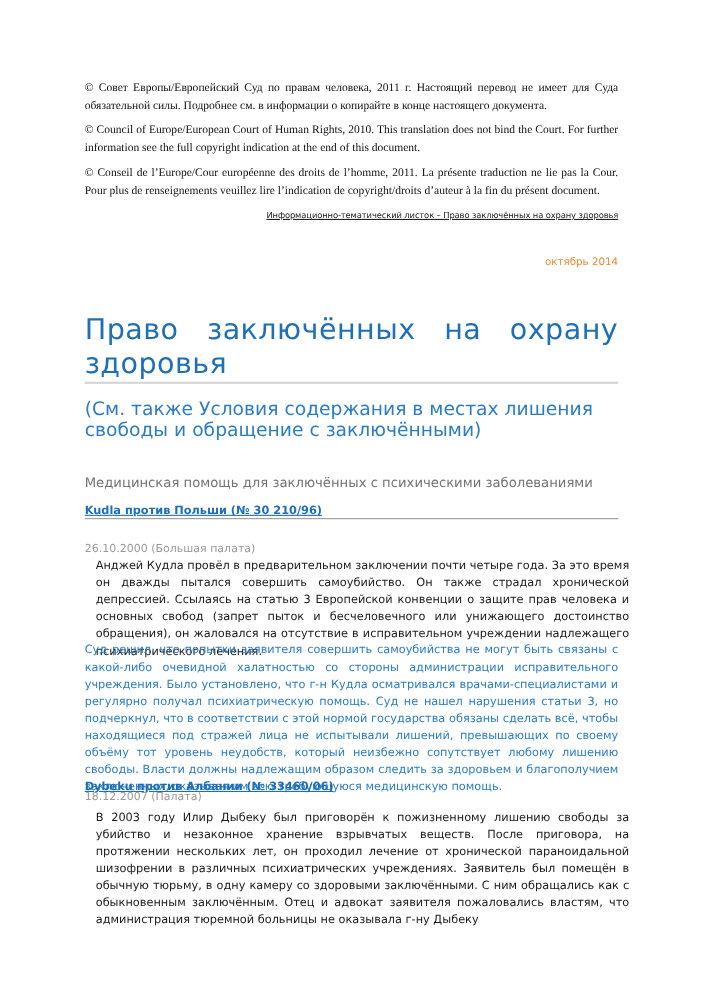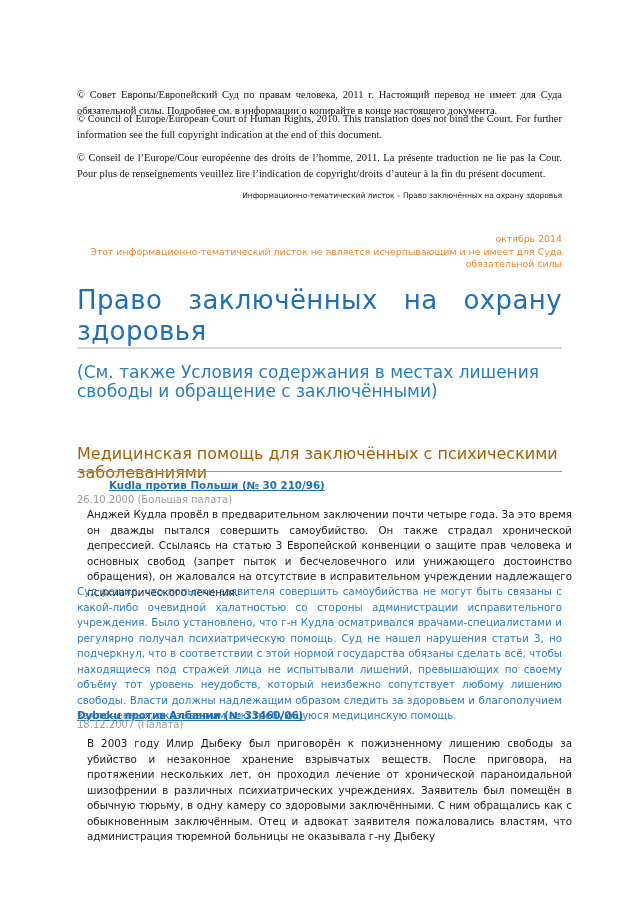--- a/index.html
+++ b/index.html
@@ -1,61 +1,60 @@
 <!DOCTYPE html>
 <html><head>
 <meta charset="utf-8">
 <style>
   html, body { margin: 0; padding: 0; background: #ffffff; }
   body { width: 640px; height: 905px; position: relative; overflow: hidden; }
   .page { position: absolute; left: 77px; top: 0; width: 485px; }
   .serif { font-family: "Liberation Serif", serif; color: #111; }
   .sans { font-family: "DejaVu Sans", sans-serif; }
   .copyright { position: absolute; left: 0; width: 485px; font-size: 10.5px; line-height: 16px; text-align: justify; }
-  .cp1 { top: 87px; }
+  .cp1 { top: 73px; }
   .cp2 { top: 111px; }
   .cp3 { top: 150px; }
-  .running-header { position: absolute; top: 191px; right: 0; font-size: 7.6px; color: #222; letter-spacing: -0.1px; white-space: nowrap; }
+  .running-header { position: absolute; top: 191px; right: 0; font-size: 7.6px; color: #222; letter-spacing: -0.1px; white-space: nowrap; text-decoration: underline; }
   .meta { position: absolute; top: 233px; right: 0; width: 485px; text-align: right; color: #f0882e; font-size: 9.4px; line-height: 12.5px; }
   .title { position: absolute; top: 285px; left: 0; width: 485px; color: #1f6fb8; font-size: 26px; line-height: 31px; text-align: justify; text-align-last: left; letter-spacing: 0.4px; }
   .title-line { position: absolute; top: 347px; left: 0; width: 485px; height: 2px; background: #d6d6d6; }
   .subtitle { position: absolute; top: 363px; left: 0; width: 485px; color: #2a7dc4; font-size: 17px; line-height: 19px; }
-  .section { position: absolute; top: 444px; left: 0; width: 485px; color: #a16207; font-size: 16px; line-height: 19px; }
+  .section { position: absolute; top: 430px; left: 0; width: 485px; color: #737373; font-size: 12px; line-height: 19px; }
   .section-line { position: absolute; top: 471px; left: 0; width: 485px; height: 1px; background: #999; }
   .case-link { position: absolute; left: 0; font-weight: bold; color: #1f6fb8; text-decoration: underline; font-size: 10.3px; line-height: 13px; white-space: nowrap; }
   .case-date { position: absolute; left: 0; color: #999; font-size: 10px; line-height: 12px; white-space: nowrap; }
   .para { position: absolute; left: 0; width: 485px; font-size: 10.3px; line-height: 15.5px; text-align: justify; }
   .black { color: #1a1a1a; margin-left: 10px; }
   .blue { color: #2a7dc4; }
 </style>
 </head>
 <body>
 
 <div class="page">
 
   <div class="copyright cp1 serif">© Совет Европы/Европейский Суд по правам человека, 2011 г.  Настоящий перевод не имеет для Суда обязательной силы.  Подробнее см. в информации о копирайте в конце настоящего документа.</div>
   <div class="copyright cp2 serif">© Council of Europe/European Court of Human Rights, 2010. This translation does not bind the Court. For further information see the full copyright indication at the end of this document.</div>
   <div class="copyright cp3 serif">© Conseil de l’Europe/Cour européenne des droits de l’homme, 2011. La présente traduction ne lie pas la Cour. Pour plus de renseignements veuillez lire l’indication de copyright/droits d’auteur à la fin du présent document.</div>
 
   <div class="running-header sans">Информационно-тематический листок – Право заключённых на охрану здоровья</div>
 
   <div class="meta sans">
     <div>октябрь 2014</div>
-    <div>Этот информационно-тематический листок не является исчерпывающим и не имеет для Суда обязательной силы</div>
   </div>
 
   <div class="title sans">Право заключённых на охрану здоровья</div>
   <div class="title-line"></div>
 
   <div class="subtitle sans">(См. также Условия содержания в местах лишения свободы и обращение с заключёнными)</div>
 
   <div class="section sans">Медицинская помощь для заключённых с психическими заболеваниями</div>
   <div class="section-line"></div>
 
-  <a class="case-link sans" style="top:479px;margin-left:32px;">Kudla против Польши (№ 30 210/96)</a>
+  <a class="case-link sans" style="top:458px;">Kudla против Польши (№ 30 210/96)</a>
   <div class="case-date sans" style="top:494px;">26.10.2000 (Большая палата)</div>
   <div class="para sans black" style="top:507px;">Анджей Кудла провёл в предварительном заключении почти четыре года. За это время он дважды пытался совершить самоубийство. Он также страдал хронической депрессией. Ссылаясь на статью 3 Европейской конвенции о защите прав человека и основных свобод (запрет пыток и бесчеловечного или унижающего достоинство обращения), он жаловался на отсутствие в исправительном учреждении надлежащего психиатрического лечения.</div>
   <div class="para sans blue" style="top:584px;">Суд решил, что попытки заявителя совершить самоубийства не могут быть связаны с какой-либо очевидной халатностью со стороны администрации исправительного учреждения. Было установлено, что г-н Кудла осматривался врачами-специалистами и регулярно получал психиатрическую помощь. Суд не нашел нарушения статьи 3, но подчеркнул, что в соответствии с этой нормой государства обязаны сделать всё, чтобы находящиеся под стражей лица не испытывали лишений, превышающих по своему объёму тот уровень неудобств, который неизбежно сопутствует любому лишению свободы. Власти должны надлежащим образом следить за здоровьем и благополучием заключенных, оказывая им всю требующуюся медицинскую помощь.</div>
 
   <a class="case-link sans" style="top:709px;">Dybeku против Албании (№ 33460/06)</a>
   <div class="case-date sans" style="top:719px;">18.12.2007 (Палата)</div>
   <div class="para sans black" style="top:736px;">В 2003 году Илир Дыбеку был приговорён к пожизненному лишению свободы за убийство и незаконное хранение взрывчатых веществ. После приговора, на протяжении нескольких лет, он проходил лечение от хронической параноидальной шизофрении в различных психиатрических учреждениях. Заявитель был помещён в обычную тюрьму, в одну камеру со здоровыми заключёнными. С ним обращались как с обыкновенным заключённым. Отец и адвокат заявителя пожаловались властям, что администрация тюремной больницы не оказывала г-ну Дыбеку</div>
 
 </div>
 

